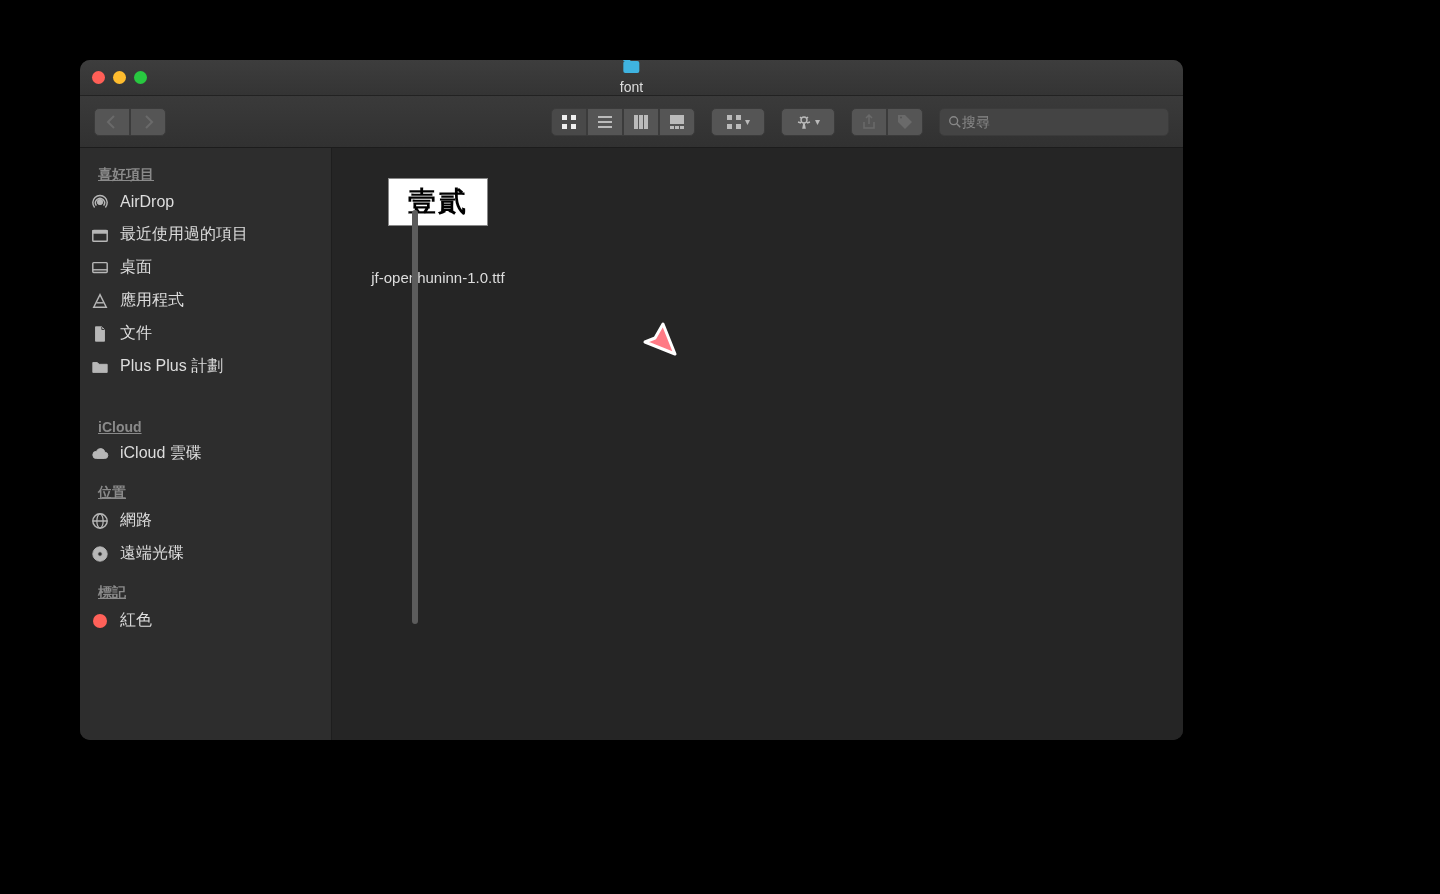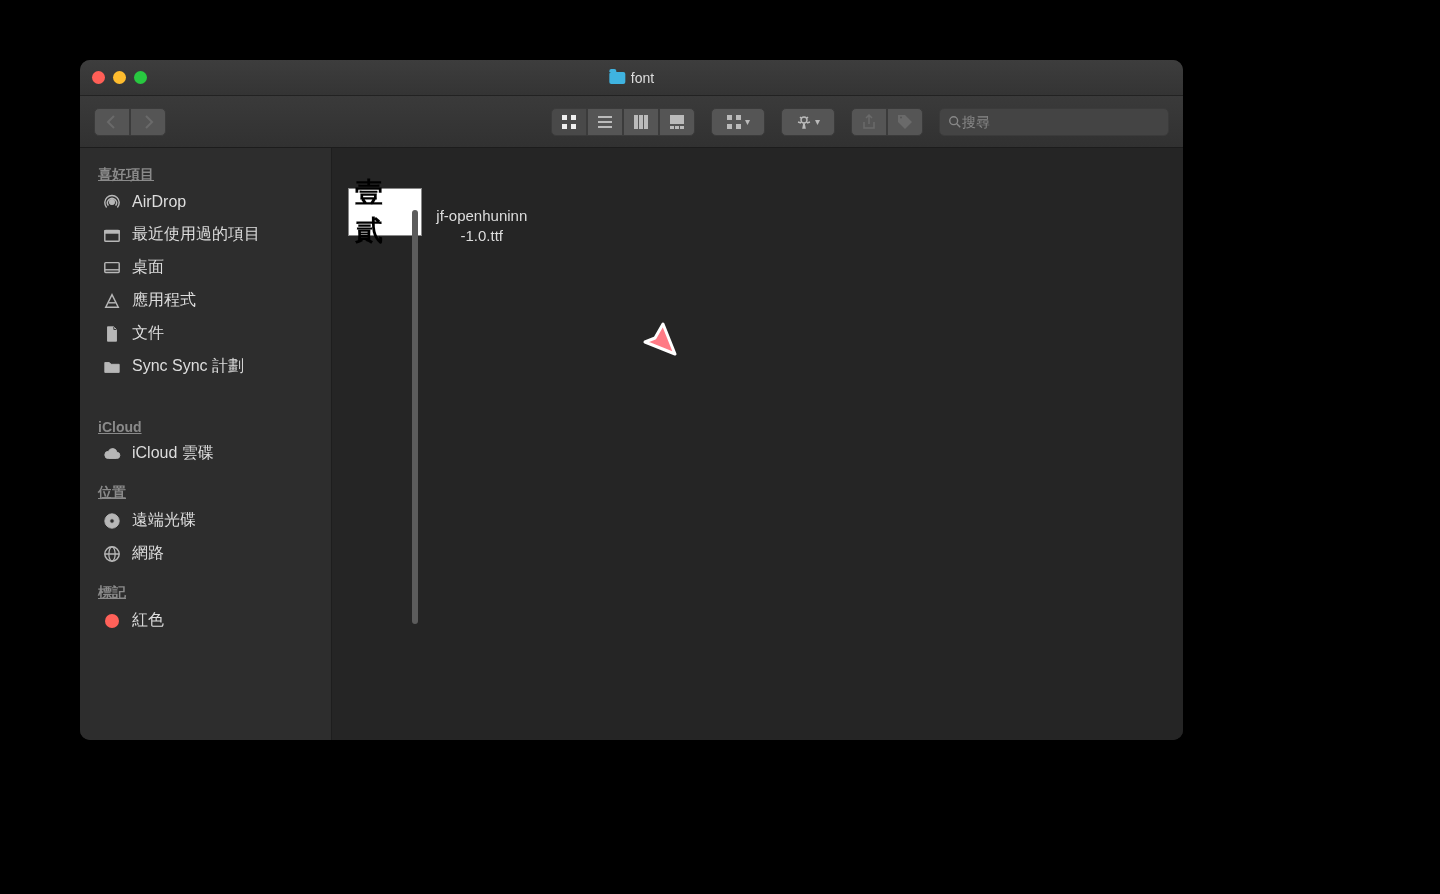--- a/index.html
+++ b/index.html
@@ -26,21 +26,21 @@
     align-items: center;
     padding: 0 12px;
     border-bottom: 1px solid #222;
     position: relative;
   }
   .traffic { display: flex; gap: 8px; }
   .tl { width: 13px; height: 13px; border-radius: 50%; }
   .tl.red { background:#ff5f57; }
   .tl.yellow { background:#febc2e; }
   .tl.green { background:#28c840; }
-  .title-center { position:absolute; left:50%; transform:translateX(-50%); display:flex; align-items:center; gap:6px; color:#ddd; font-size:14px; }
+  .title-center { position:absolute; left:50%; transform:translateX(-50%); display:flex; align-items:center; gap:6px; color:#ddd; font-size:14px;flex-direction:column; }
   .folder-ico { width:16px; height:12px; background:#3fb3e0; border-radius:2px; position:relative; }
   .folder-ico::before { content:""; position:absolute; top:-3px; left:0; width:7px; height:3px; background:#3fb3e0; border-radius:2px 2px 0 0; }
 
   .toolbar {
     height: 52px;
     background: linear-gradient(#3a3a3a, #313131);
     border-bottom: 1px solid #1c1c1c;
     display:flex; align-items:center; padding:0 14px; gap:16px;
   }
   .btn-group { display:flex; }
@@ -70,32 +70,32 @@
   .sidebar {
     width:252px; background:#2d2d2d; border-right:1px solid #1e1e1e;
     overflow-y:auto; padding:12px 0 12px 0;
   }
   .scrollthumb {
     position:absolute; left:332px; top:150px; width:6px; height:414px;
     background:#5c5c5c; border-radius:3px;
   }
   .sb-header { color:#8a8a8a; font-size:14px; font-weight:600; padding:6px 18px 2px;text-decoration:underline; }
   .sb-item {
-    display:flex; align-items:center; gap:10px; padding:6px 18px 6px 22px;
+    display:flex; align-items:center; gap:10px; padding:6px 18px 6px 10px;
     color:#ddd; font-size:16px; cursor:pointer;
   }
   .sb-item .ico { width:20px; height:20px; display:flex; align-items:center; justify-content:center; }
   .sb-item .ico svg { width:18px; height:18px; fill:#b7b7b7; stroke:#b7b7b7; }
   .tagdot { width:14px; height:14px; border-radius:50%; }
 
   .content {
     flex:1; background:#252525; position:relative; padding:30px 20px;
     display:flex; align-content:flex-start; flex-wrap:wrap; gap:24px;
   }
-  .file { width:180px; display:flex; align-items:center; gap:14px; cursor:pointer; margin-left:-4px; }
+  .file { width:180px; display:flex; flex-direction:column; align-items:center; gap:14px; cursor:pointer; margin-left:-4px; }
   .thumb {
     width:100px; height:48px; background:#fff; color:#000; font-size:28px; font-weight:700;
     display:flex; align-items:center; justify-content:center; letter-spacing:2px;
     border:1px solid #888; padding:0 6px;
   }
   .fname { color:#ddd; font-size:15px; text-align:center; line-height:1.3; max-width:180px; word-break:break-all; padding-top:28px; }
 
   .cursor-annot {
     position:absolute; left:555px; top:254px; width:48px; height:48px; pointer-events:none;
   }
@@ -259,52 +259,52 @@
             </svg>
           </span>
         <span>文件</span>
       </div>
       <div class="sb-item">
         <span class="ico">
             <svg viewBox="0 0 20 20">
               <path d="M2 5h5l2 2h9v9H2V5z" fill="#b7b7b7"></path>
             </svg>
           </span>
-        <span>Sync Sync 計劃</span>
+        <span>Plus Plus 計劃</span>
       </div>
 
       <div class="sb-header" style="margin-top:30px">iCloud</div>
       <div class="sb-item">
         <span class="ico">
             <svg viewBox="0 0 20 20">
               <path d="M6 15a4 4 0 010-8 5 5 0 019.5 1A3.5 3.5 0 0115 15H6z" fill="#b7b7b7"></path>
             </svg>
           </span>
         <span>iCloud 雲碟</span>
       </div>
 
       <div class="sb-header" style="margin-top:8px">位置</div>
-      <div class="sb-item">
-        <span class="ico">
-            <svg viewBox="0 0 20 20">
-              <circle cx="10" cy="10" r="8" fill="#b7b7b7"></circle>
-              <circle cx="10" cy="10" r="2.5" fill="#2d2d2d"></circle>
-            </svg>
-          </span>
-        <span>遠端光碟</span>
-      </div>
       <div class="sb-item">
         <span class="ico">
             <svg viewBox="0 0 20 20">
               <circle cx="10" cy="10" r="8" fill="none" stroke="#b7b7b7" stroke-width="1.6"></circle>
               <ellipse cx="10" cy="10" rx="3.5" ry="8" fill="none" stroke="#b7b7b7" stroke-width="1.4"></ellipse>
               <line x1="2" y1="10" x2="18" y2="10" stroke="#b7b7b7" stroke-width="1.4"></line>
             </svg>
           </span>
         <span>網路</span>
+      </div>
+      <div class="sb-item">
+        <span class="ico">
+            <svg viewBox="0 0 20 20">
+              <circle cx="10" cy="10" r="8" fill="#b7b7b7"></circle>
+              <circle cx="10" cy="10" r="2.5" fill="#2d2d2d"></circle>
+            </svg>
+          </span>
+        <span>遠端光碟</span>
       </div>
 
       <div class="sb-header" style="margin-top:8px">標記</div>
       <div class="sb-item">
         <span class="ico">
             <span class="tagdot" style="background:#ff6159"></span>
           </span>
         <span>紅色</span>
       </div>
     </div>

